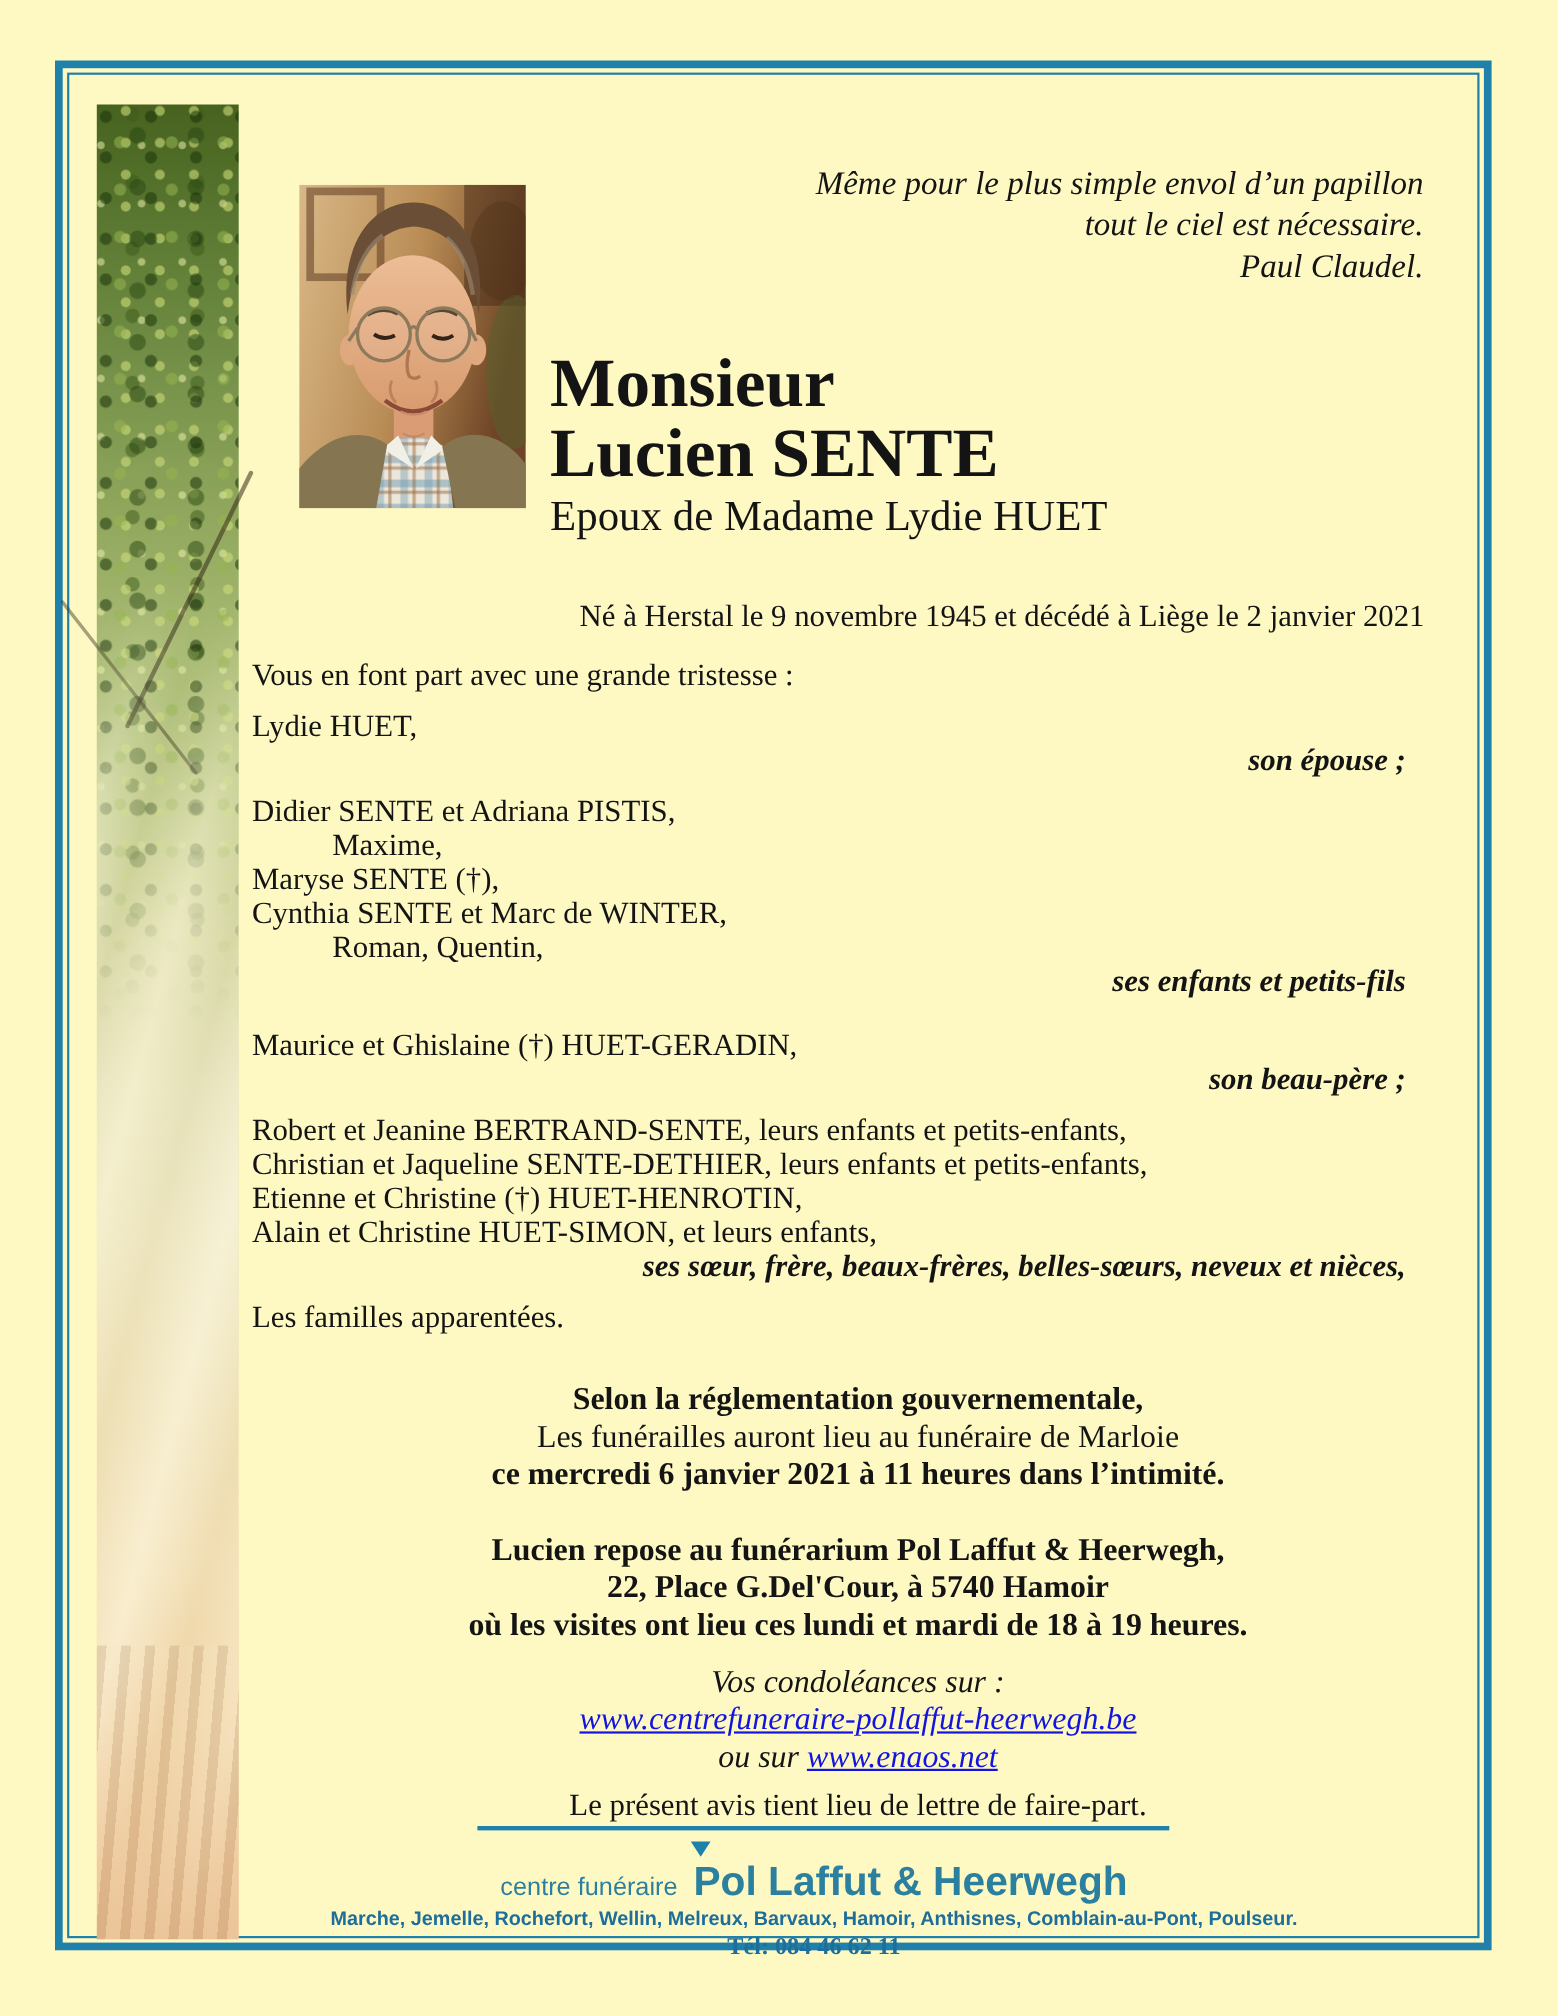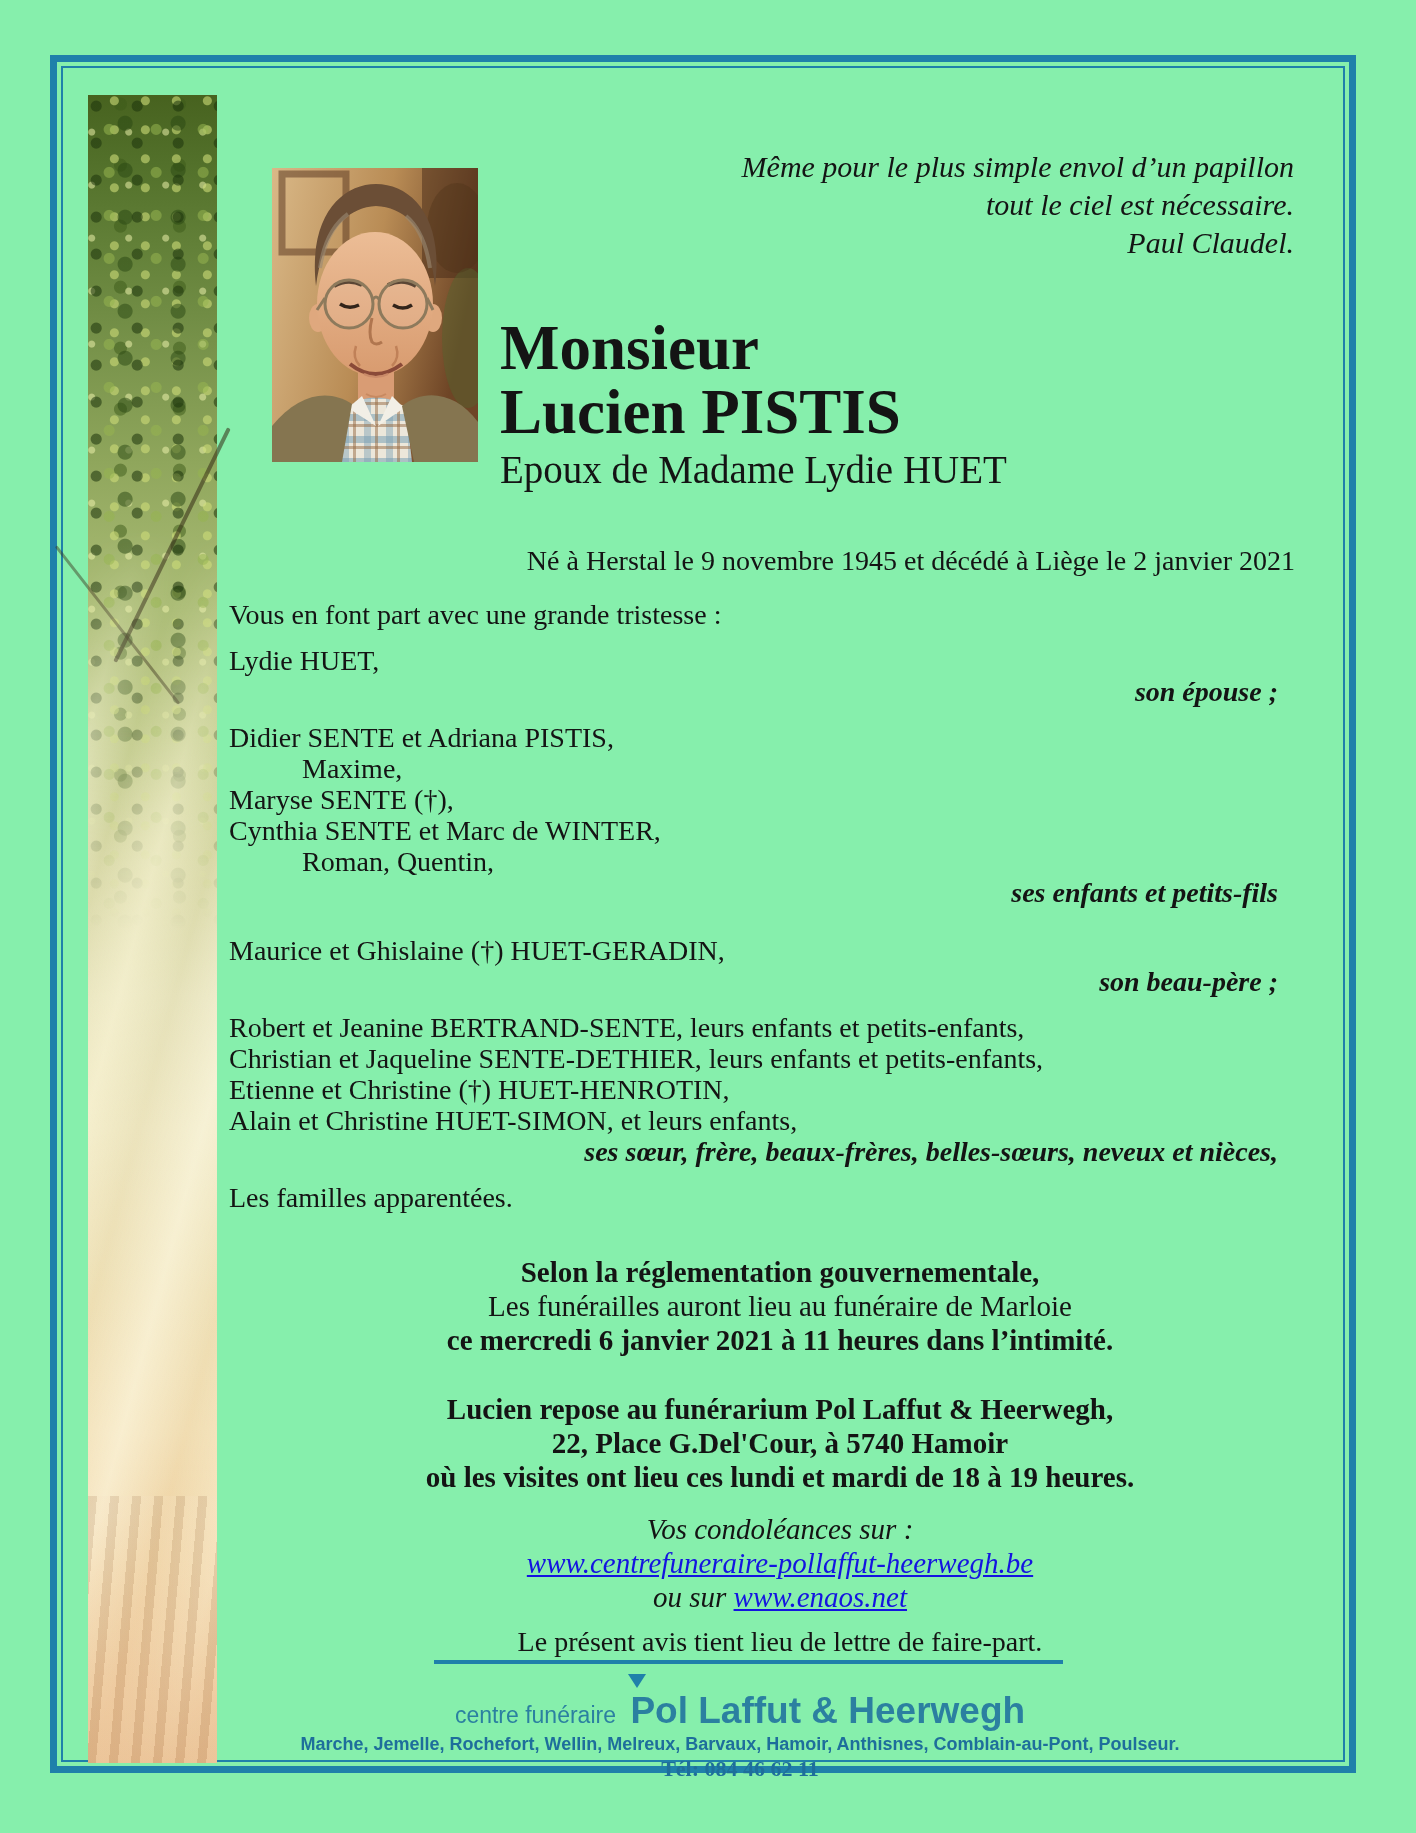--- a/index.html
+++ b/index.html
@@ -1,17 +1,17 @@
 <!DOCTYPE html>
 <html><head>
 <meta charset="utf-8">
 <style>
   html,body{margin:0;padding:0;background:#ffffff;}
   .page{
-    position:relative; width:1416px; height:1833px; background:#86efac;
+    position:relative; width:1416px; height:1833px; background:#fef9c3;
     font-family:"Liberation Serif", serif; color:#141414; overflow:hidden;
   }
   
   .frame{
     position:absolute; left:50px; top:55px; width:1306px; height:1718px;
     border:7px solid #1f80aa; box-sizing:border-box;
   }
   .frame-inner{
     position:absolute; inset:4px; border:2px solid #1f80aa;
   }
@@ -171,21 +171,21 @@
   </div>
 
   <div class="quote">
     <div>Même pour le plus simple envol d’un papillon</div>
     <div>tout le ciel est nécessaire.</div>
     <div>Paul Claudel.</div>
   </div>
 
   <div class="titleblock">
     <div class="honorific">Monsieur</div>
-    <div class="deceased-name">Lucien PISTIS</div>
+    <div class="deceased-name">Lucien SENTE</div>
     <div class="spouse-line">Epoux de Madame Lydie HUET</div>
   </div>
 
   <div class="lifeline">Né à Herstal le 9 novembre 1945 et décédé à Liège le 2 janvier 2021</div>
 
   <div class="bodyblock">
     <div>Vous en font part avec une grande tristesse :</div>
 
     <div class="gap15">Lydie HUET,</div>
     <div class="rel">son épouse ;</div>

